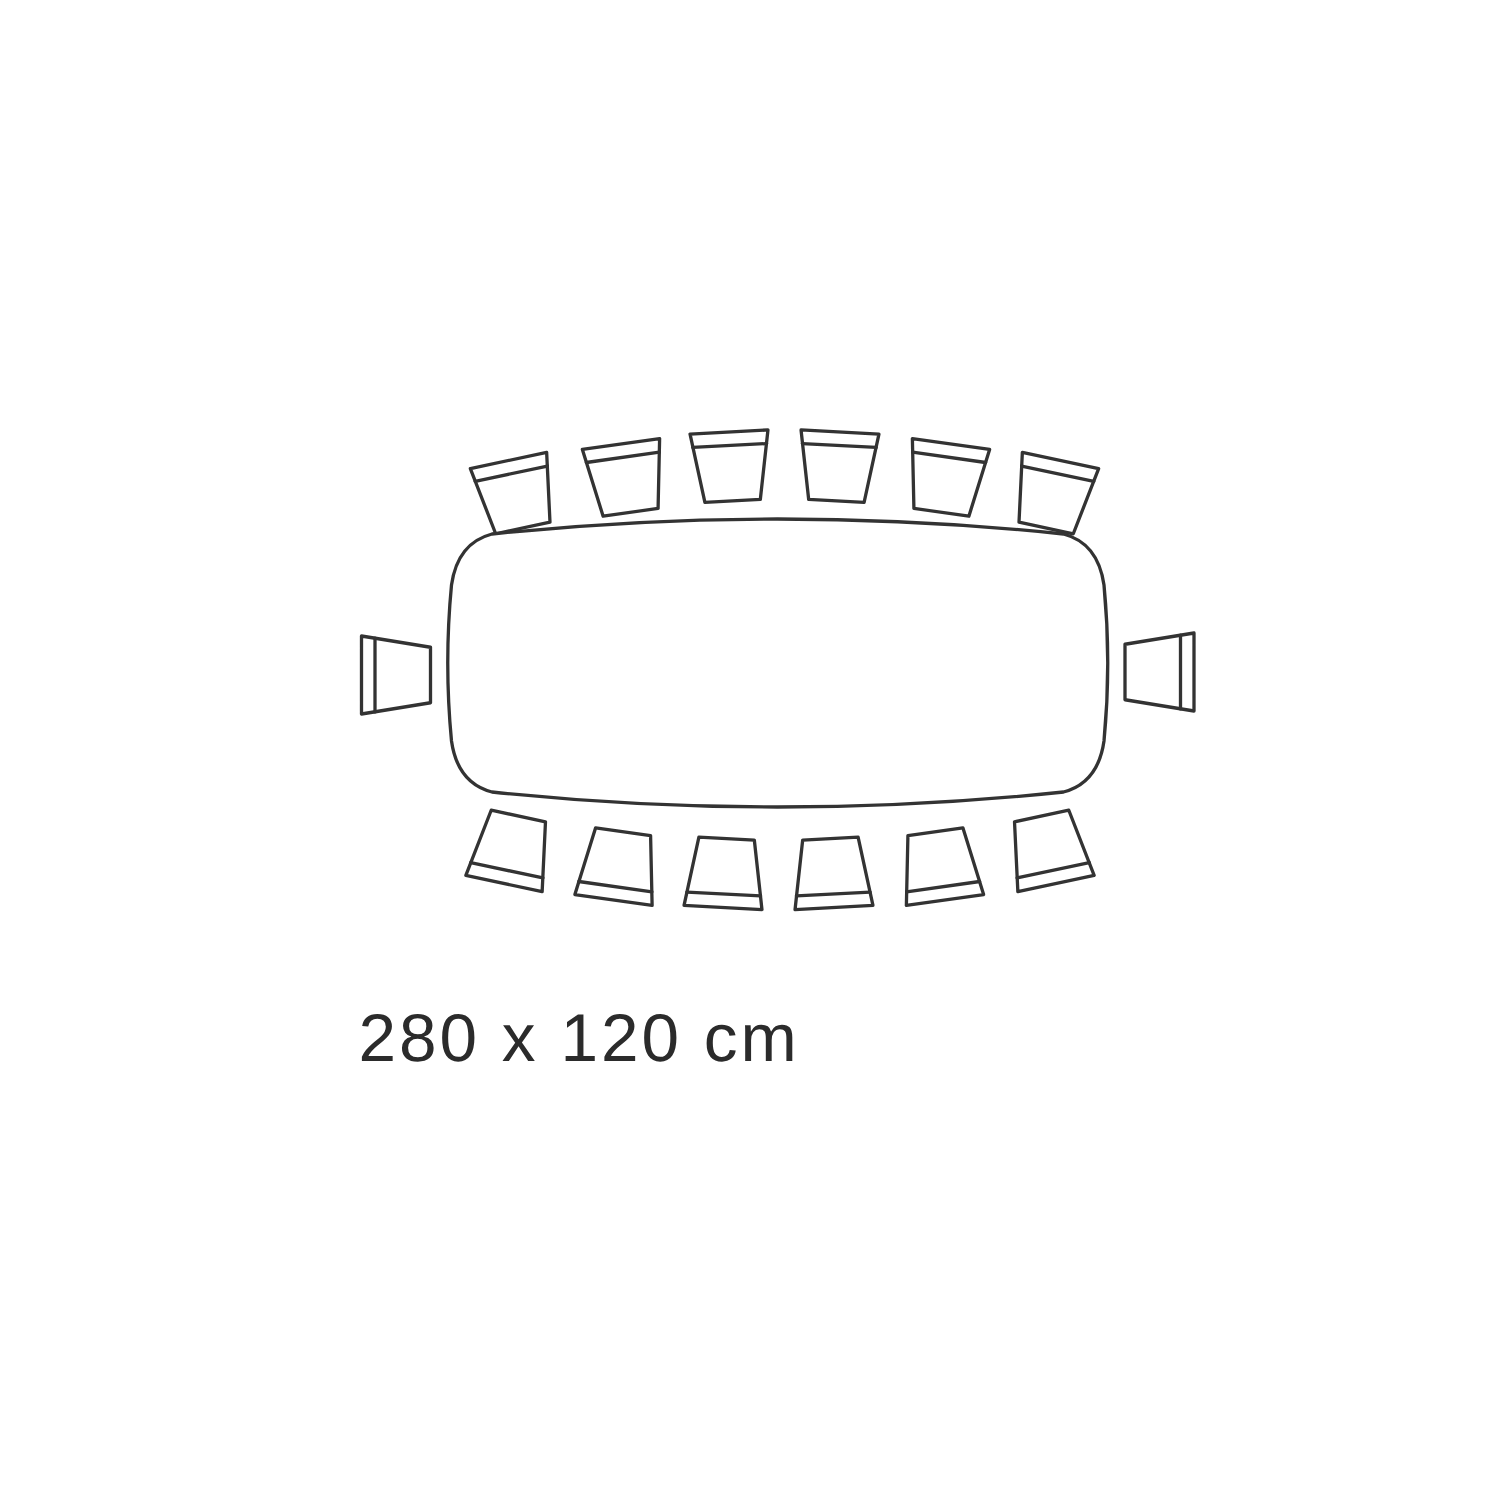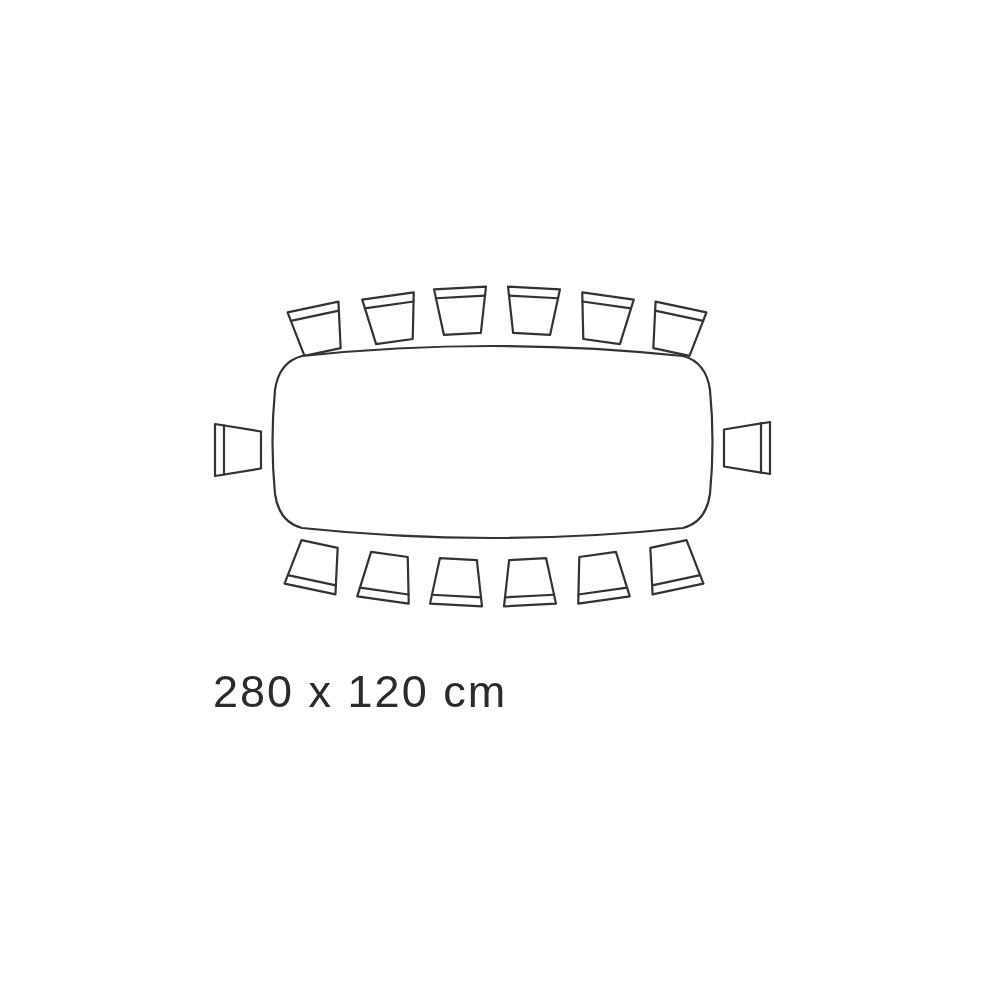--- a/index.html
+++ b/index.html
@@ -12,20 +12,21 @@
   body{
     background:var(--bg-color);
     font-family:"Liberation Sans", sans-serif;
   }
   .canvas{
     position:relative;
     width:858px;
     height:990px;
     background:var(--bg-color);
     overflow:hidden;
+    margin-left:26px;
   }
   .diagram-svg{
     position:absolute;
     left:0; top:0;
     width:990px;
     height:990px;
   }
   .diagram-svg .table-shape{
     fill:var(--fill-color);
     stroke:var(--line-color);

